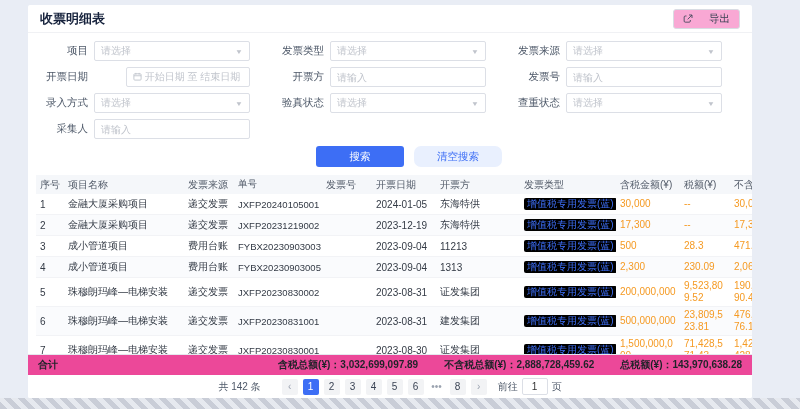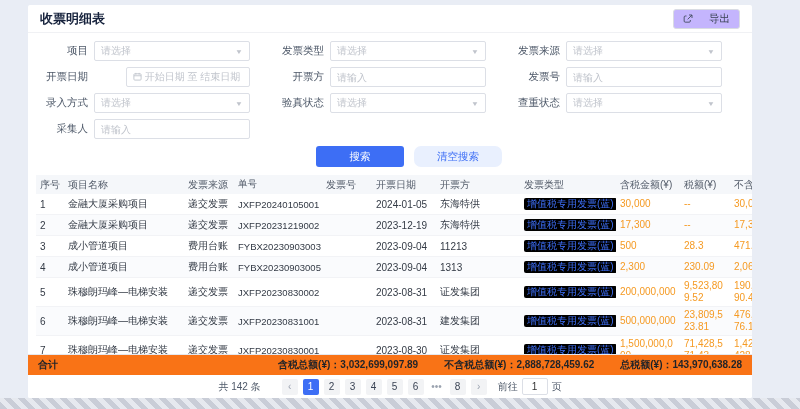--- a/index.html
+++ b/index.html
@@ -15,21 +15,21 @@
     border-radius:2px;
   }
   
   .titlebar{
     height:27px;flex:none;display:flex;align-items:center;justify-content:space-between;
     padding:0 12px;border-bottom:1px solid #f0f1f4;
   }
   .page-title{font-size:13px;font-weight:bold;color:#17233d;}
   .btn-export{
     display:flex;align-items:center;gap:16px;height:20px;padding:0 9px;
-    background:#c4b5fd;border:1px solid #d9dce3;border-radius:3px;
+    background:#f9a8d4;border:1px solid #d9dce3;border-radius:3px;
     font-size:10.5px;color:#3a4354;cursor:pointer;
   }
   .btn-export svg{display:block;}
   
   .filters{flex:none;padding:8px 30px 0 2px;}
   .f-grid{display:grid;grid-template-columns:repeat(3,1fr);column-gap:16px;row-gap:6px;}
   .f-item{display:flex;align-items:center;min-width:0;}
   .f-label{flex:none;width:58px;text-align:right;padding-right:6px;font-size:10.5px;color:#4e5969;white-space:nowrap;}
   .f-control{
     flex:1;min-width:0;height:18px;border:1px solid #dcdfe6;border-radius:2px;background:#fff;
@@ -74,21 +74,21 @@
   .c10{width:58px;}
   .money{color:#f59a23;word-break:break-all;line-height:12px;}
   .tag{
     display:inline-block;font-size:10px;line-height:12px;color:#3d6ef5;background:#000000;
     border-radius:2px;padding:0 3px;white-space:nowrap;
   }
   
   .summary{
     flex:none;height:20px;display:flex;align-items:center;gap:39px;
     padding:0 10px;border-top:1px solid #e5e8ee;font-size:10px;font-weight:bold;color:#1f2329;
-    background:#f97316;
+    background:#ec4899;
   }
   .summary .sum-label{font-weight:bold;}
   .summary .spacer{flex:1;}
   .sum-item{white-space:nowrap;}
   
   .pager{
     flex:none;height:23px;display:flex;align-items:center;justify-content:center;gap:5px;
     font-size:10px;color:#4e5969;background:#fff;
   }
   .pager .total{margin-right:16px;}

